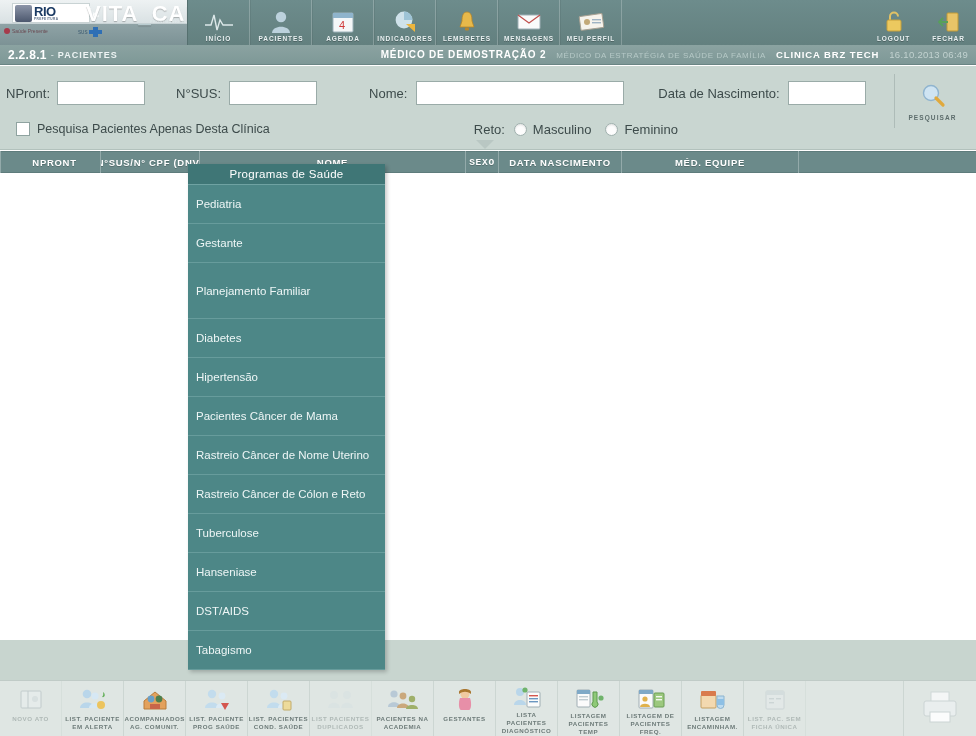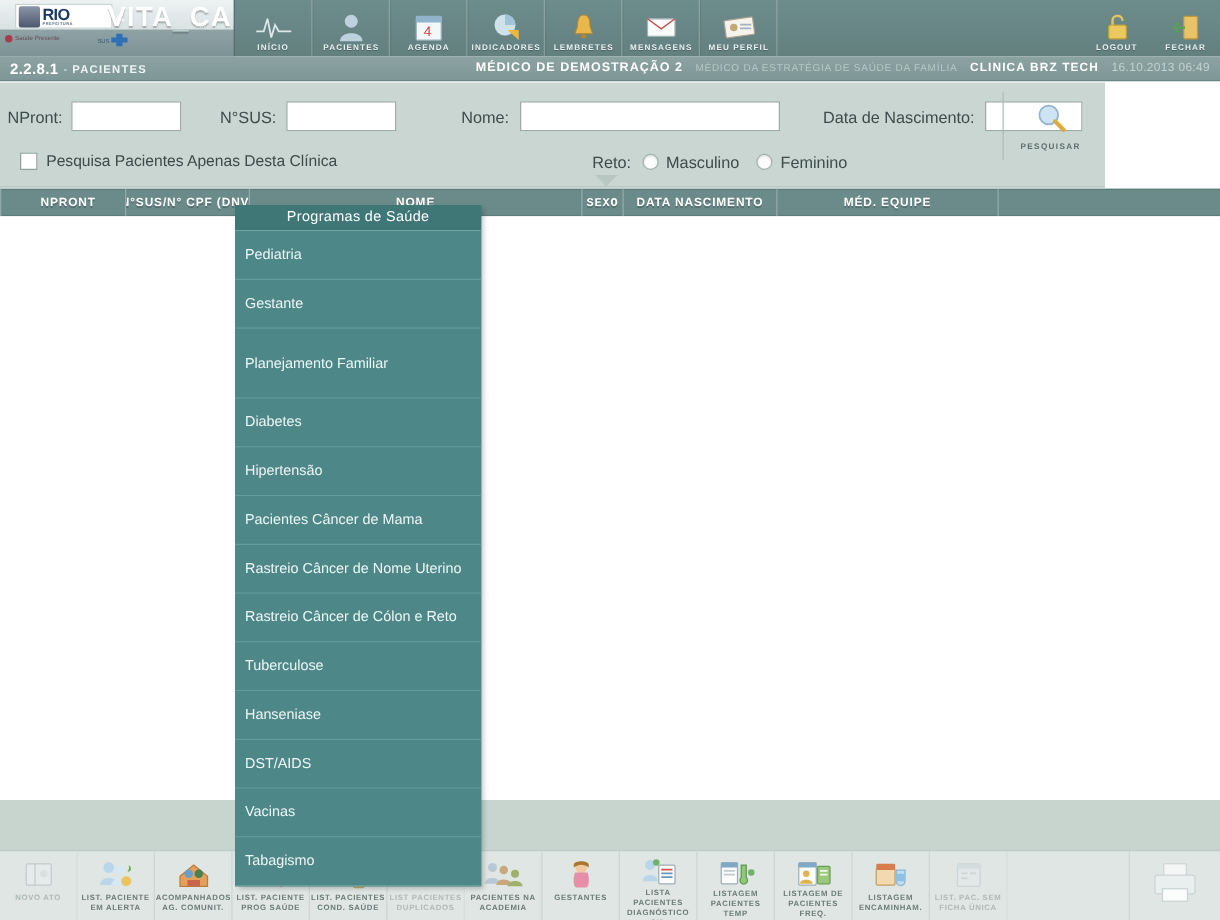--- a/index.html
+++ b/index.html
@@ -122,21 +122,21 @@
   }
   .crumb-clinic {
     font-size: 9.5px; letter-spacing: .9px; font-weight: bold;
     text-transform: uppercase; color: #ffffff;
   }
   .crumb-date { font-size: 9.5px; letter-spacing: .3px; color: #c2d2d0; }
 
   
   .search-panel {
     position: absolute; top: 66px; left: 0;
-    width: 884px; height: 84px;
+    width: 976px; height: 84px;
     background: #c9d6d1;
     border-bottom: 1px solid #b2c1bc;
   }
   .search-row1 {
     position: absolute; top: 12px; left: 0; right: 0; height: 30px;
     display: flex; align-items: center;
   }
   .fld-label {
     font-size: 13px; color: #3d4b4b; white-space: nowrap;
   }
@@ -459,21 +459,20 @@
         <div class="dd-item">Gestante</div>
         <div class="dd-item tall">Planejamento Familiar</div>
         <div class="dd-item">Diabetes</div>
         <div class="dd-item">Hipertensão</div>
         <div class="dd-item">Pacientes Câncer de Mama</div>
         <div class="dd-item">Rastreio Câncer de Nome Uterino</div>
         <div class="dd-item">Rastreio Câncer de Cólon e Reto</div>
         <div class="dd-item">Tuberculose</div>
         <div class="dd-item">Hanseniase</div>
         <div class="dd-item">DST/AIDS</div>
-        <div class="dd-item">Vacinas</div>
         <div class="dd-item">Tabagismo</div>
       </div>
   </div>
 
   <div class="footer-pad"></div>
   <div class="footer-bar" id="footer-bar">
       <div class="fbtn disabled">
         <span class="fbtn-ico">
           <svg width="26" height="26" viewBox="0 0 26 26">
             <rect x="3" y="4" width="20" height="17" rx="1" fill="#eef2f4" stroke="#9aa8ae"></rect>

